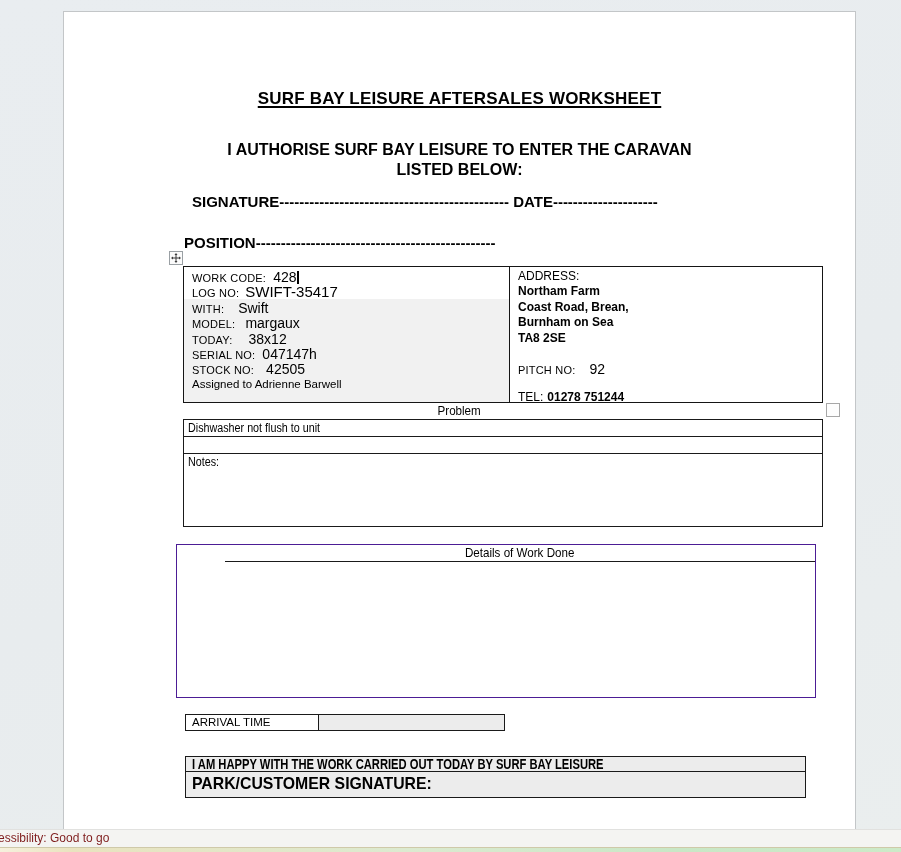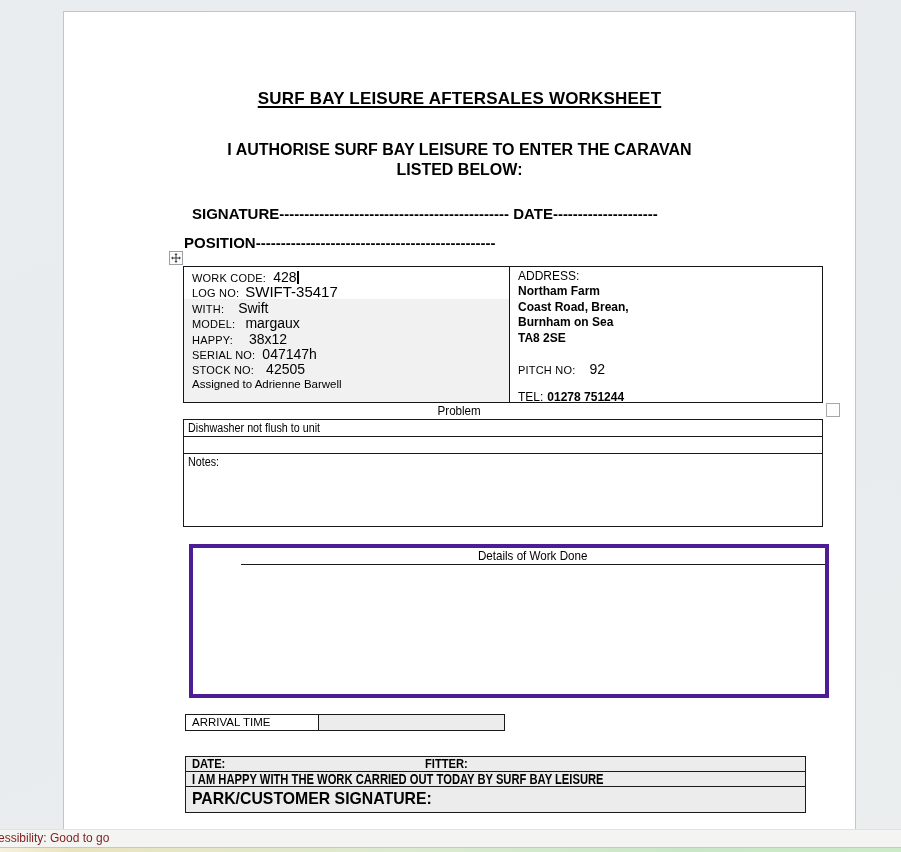--- a/index.html
+++ b/index.html
@@ -18,21 +18,21 @@
 
   .doc-title {
     position:absolute; top:77px; left:0; width:100%; text-align:center;
     font-size:17px; font-weight:bold; letter-spacing:.2px;
   }
   .doc-title span { text-decoration:underline; text-decoration-thickness:2px; text-underline-offset:2px; }
   .auth {
     position:absolute; top:128px; left:0; width:100%; text-align:center;
     font-size:16px; font-weight:bold; line-height:20px;
   }
-  .sigrow { position:absolute; top:193px; left:128px; font-size:15px; font-weight:bold; white-space:nowrap; }
+  .sigrow { position:absolute; top:181px; left:128px; font-size:15px; font-weight:bold; white-space:nowrap; }
   .posrow { position:absolute; top:222px; left:120px; font-size:15px; font-weight:bold; white-space:nowrap; }
 
   
   .move-handle {
     position:absolute; left:105px; top:239px; width:14px; height:14px;
     border:1px solid #9aa0a4; background:#fbfbfb; cursor:move;
     display:flex; align-items:center; justify-content:center;
   }
   .resize-handle {
     position:absolute; left:762px; top:391px; width:14px; height:14px;
@@ -67,21 +67,21 @@
   .cond-c { display:inline-block; transform:scaleX(.86); transform-origin:50% 50%; white-space:nowrap; }
 
   
   .problem-label { position:absolute; top:391px; left:0; width:100%; text-align:center; font-size:13.5px; }
   .problem-table { position:absolute; left:119px; top:407px; width:640px; border:1px solid #1a1a1a; }
   .prob-entry { height:16.5px; line-height:16.5px; padding-left:4px; font-size:12.5px; border-bottom:1px solid #1a1a1a; }
   .prob-empty { height:17.5px; border-bottom:1px solid #1a1a1a; }
   .notes-box  { height:72px; padding:1px 0 0 4px; font-size:12.5px; }
 
   
-  .details-table { position:absolute; left:125px; top:532px; width:640px; height:154px; border:4px solid #4c1d95;padding-left:48px; }
+  .details-table { position:absolute; left:112px; top:532px; width:640px; height:154px; border:1px solid #4c1d95;padding-left:48px; }
   .details-head { height:17px; line-height:16px; text-align:center; font-size:13.5px; border-bottom:1px solid #1a1a1a; }
 
   
   .times-table { position:absolute; left:121px; top:702px; width:320px; border:1px solid #1a1a1a; }
   .time-row { display:flex; height:14.5px; }
   .time-row + .time-row { border-top:1px solid #1a1a1a; }
   .time-label { width:133px; border-right:1px solid #1a1a1a; font-size:11.5px; line-height:14px; padding-left:6px; background:#fff; white-space:nowrap; }
   .time-value { flex:1; background:#ececec; }
 
   
@@ -143,21 +143,21 @@
       <div class="info-row">
         <span class="lbl">LOG NO:</span><span class="val-lg">SWIFT-35417</span>
       </div>
       <div class="info-row">
         <span class="lbl">WITH:</span><span class="val" style="margin-left:14px">Swift</span>
       </div>
       <div class="info-row">
         <span class="lbl">MODEL:</span><span class="val" style="margin-left:10px">margaux</span>
       </div>
       <div class="info-row">
-        <span class="lbl">HAPPY:</span><span class="val" style="margin-left:16px">38x12</span>
+        <span class="lbl">TODAY:</span><span class="val" style="margin-left:16px">38x12</span>
       </div>
       <div class="info-row">
         <span class="lbl">SERIAL NO:</span><span class="val">047147h</span>
       </div>
       <div class="info-row">
         <span class="lbl">STOCK NO:</span><span class="val" style="margin-left:12px">42505</span>
       </div>
       <div class="assigned">Assigned to Adrienne Barwell</div>
     </div>
 
@@ -202,24 +202,20 @@
   </div>
 
   <div class="times-table">
     <div class="time-row">
       <div class="time-label">ARRIVAL TIME</div>
       <div class="time-value"></div>
     </div>
   </div>
 
   <div class="footer-table">
-    <div class="foot-r1">
-      <span class="foot-date"><span class="cond">DATE:</span></span>
-      <span class="foot-fitter"><span class="cond">FITTER:</span></span>
-    </div>
     <div class="foot-r2">
       <span class="cond">I AM HAPPY WITH THE WORK CARRIED OUT TODAY BY SURF BAY LEISURE</span>
     </div>
     <div class="foot-r3">
       <span class="cond">PARK/CUSTOMER SIGNATURE:</span>
     </div>
   </div>
 
 </div>
 

